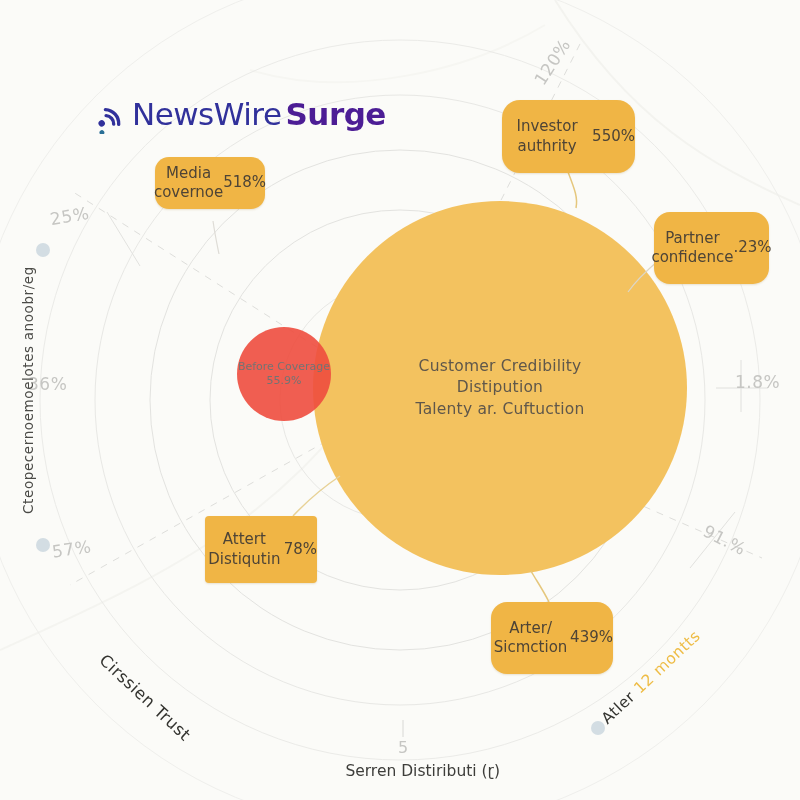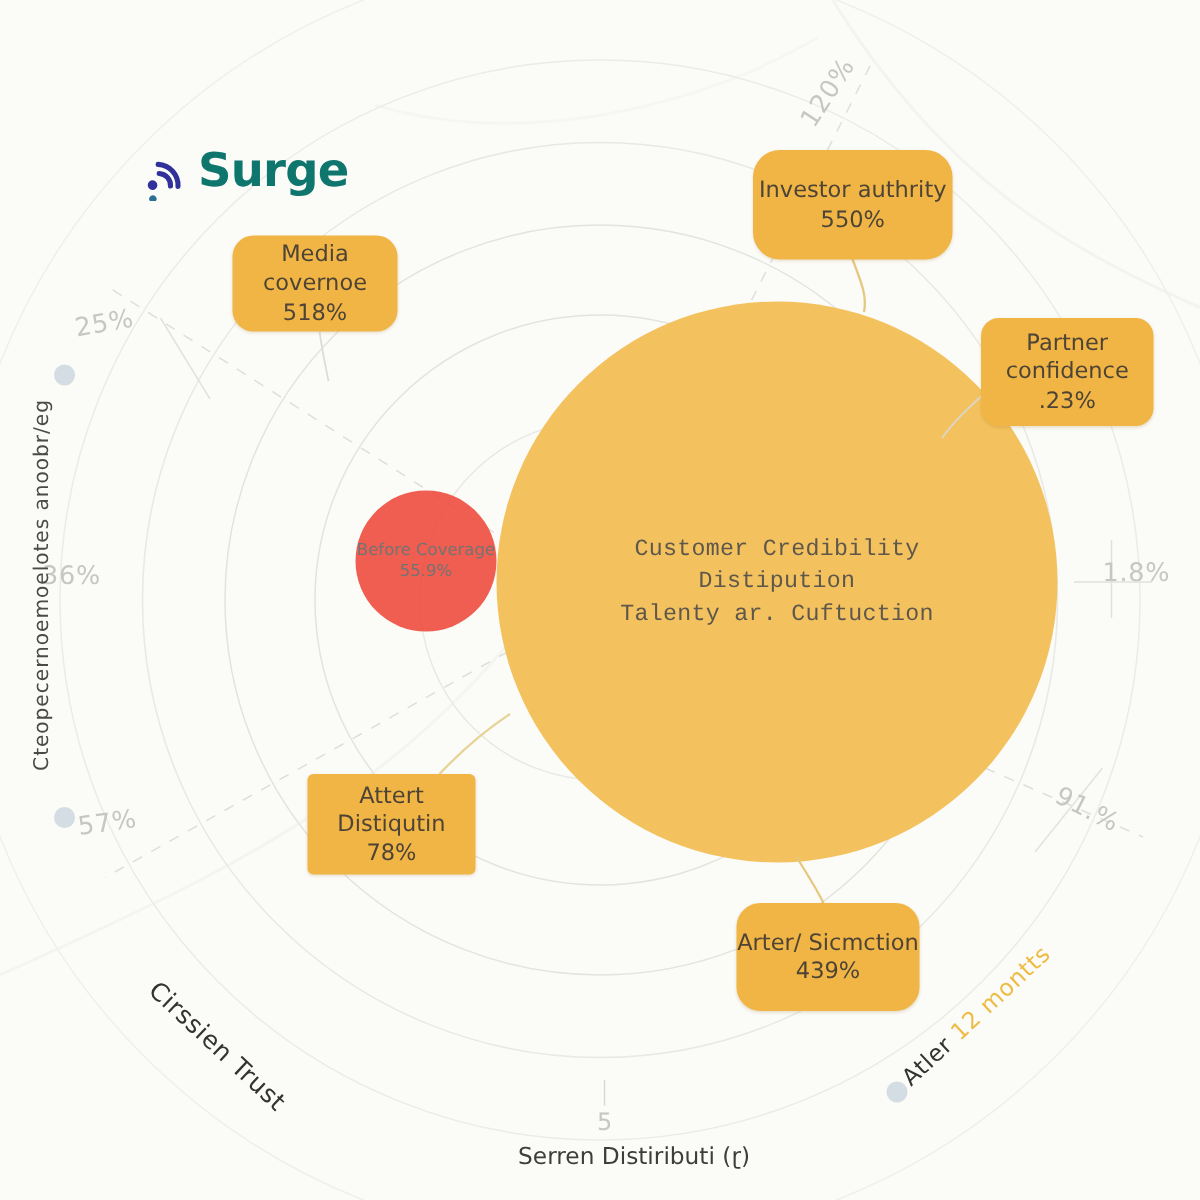--- a/index.html
+++ b/index.html
@@ -5,37 +5,37 @@
   html,body{margin:0;padding:0;background:#e9e9e9;}
   #stage{
     position:relative;width:800px;height:800px;margin:0 auto;
     background:#fbfbf8;overflow:hidden;
     font-family:"DejaVu Sans","Liberation Sans",sans-serif;
   }
   svg{display:block;}
   
   #logo{position:absolute;left:90px;top:94px;display:flex;align-items:center;gap:4px;}
   #logo .brand{font-size:31px;font-weight:500;color:#31319b;letter-spacing:-0.5px;}
-  #logo .suffix{font-size:31px;font-weight:700;color:#0f766e;letter-spacing:-0.5px;}
+  #logo .suffix{font-size:31px;font-weight:700;color:#4c1d95;letter-spacing:-0.5px;}
   
   .bubble{position:absolute;border-radius:50%;display:flex;align-items:center;justify-content:center;text-align:center;}
-  #main-bubble{left:331px;top:201px;width:374px;height:374px;background:#f3c25f;font-family:Liberation Mono, monospace;}
+  #main-bubble{left:313px;top:201px;width:374px;height:374px;background:#f3c25f;}
   #main-bubble .title{font-size:15.5px;line-height:1.38;color:#5f574b;font-weight:500;letter-spacing:0.2px;}
   #before-bubble{left:237px;top:327px;width:94px;height:94px;background:rgba(238,77,62,0.9);z-index:3;}
   #before-bubble .lbl{font-size:11px;line-height:1.3;color:#737373;font-weight:500;}
   
   .callout{
     position:absolute;background:#f0b545;border-radius:16px;z-index:5;
-    display:flex;flex-direction:column;align-items:center;justify-content:center;
+    display:flex;align-items:center;justify-content:center;
     text-align:center;color:#4e4436;font-size:15px;font-weight:500;line-height:1.28;
     box-shadow:0 1px 2px rgba(150,110,30,0.18);
   }
-  #callout-media{left:155px;top:157px;width:110px;height:64px;border-radius:14px;}
+  #callout-media{left:155px;top:157px;width:110px;height:52px;border-radius:14px;}
   #callout-investor{left:502px;top:100px;width:133px;height:73px;border-radius:18px;}
-  #callout-partner{left:654px;top:212px;width:115px;height:72px;border-radius:12px;}
+  #callout-partner{left:654px;top:212px;width:115px;height:72px;}
   #callout-attert{left:205px;top:516px;width:112px;height:67px;border-radius:4px;}
   #callout-arter{left:491px;top:602px;width:122px;height:72px;}
   
   .tick{position:absolute;color:#c6c6c3;font-size:17px;letter-spacing:0.5px;}
   
   #y-axis-label{
     position:absolute;left:-132px;top:382px;width:320px;text-align:center;
     transform:rotate(-90deg);color:#4a4a46;font-size:13.5px;letter-spacing:0.6px;
   }
   #x-axis-label{position:absolute;left:300px;top:762px;width:200px;text-align:right;color:#3d3d3a;font-size:15.5px;}
@@ -81,20 +81,21 @@
 
   <div id="logo">
     <svg width="38" height="40" viewBox="0 0 38 40">
       <g transform="rotate(-42 14 26)">
         <circle cx="10" cy="27" r="3.2" fill="#31319b"></circle>
         <path d="M 14,19 A 8,8 0 0 1 22,27" stroke="#31319b" stroke-width="3.4" fill="none" stroke-linecap="round" transform="rotate(45 10 27)"></path>
         <path d="M 13,13 A 14,14 0 0 1 27,27" stroke="#31319b" stroke-width="3.4" fill="none" stroke-linecap="round" transform="rotate(45 10 27)"></path>
         <circle cx="4" cy="34" r="2.4" fill="#2a6f96"></circle>
       </g>
     </svg>
+    <span class="brand">NewsWire</span>
       <span class="suffix">Surge</span>
   </div>
 
   <div id="main-bubble" class="bubble">
     <div class="title">
       <div>Customer Credibility</div>
       <div>Distipution</div>
       <div>Talenty ar. Cuftuction</div>
     </div>
   </div>

